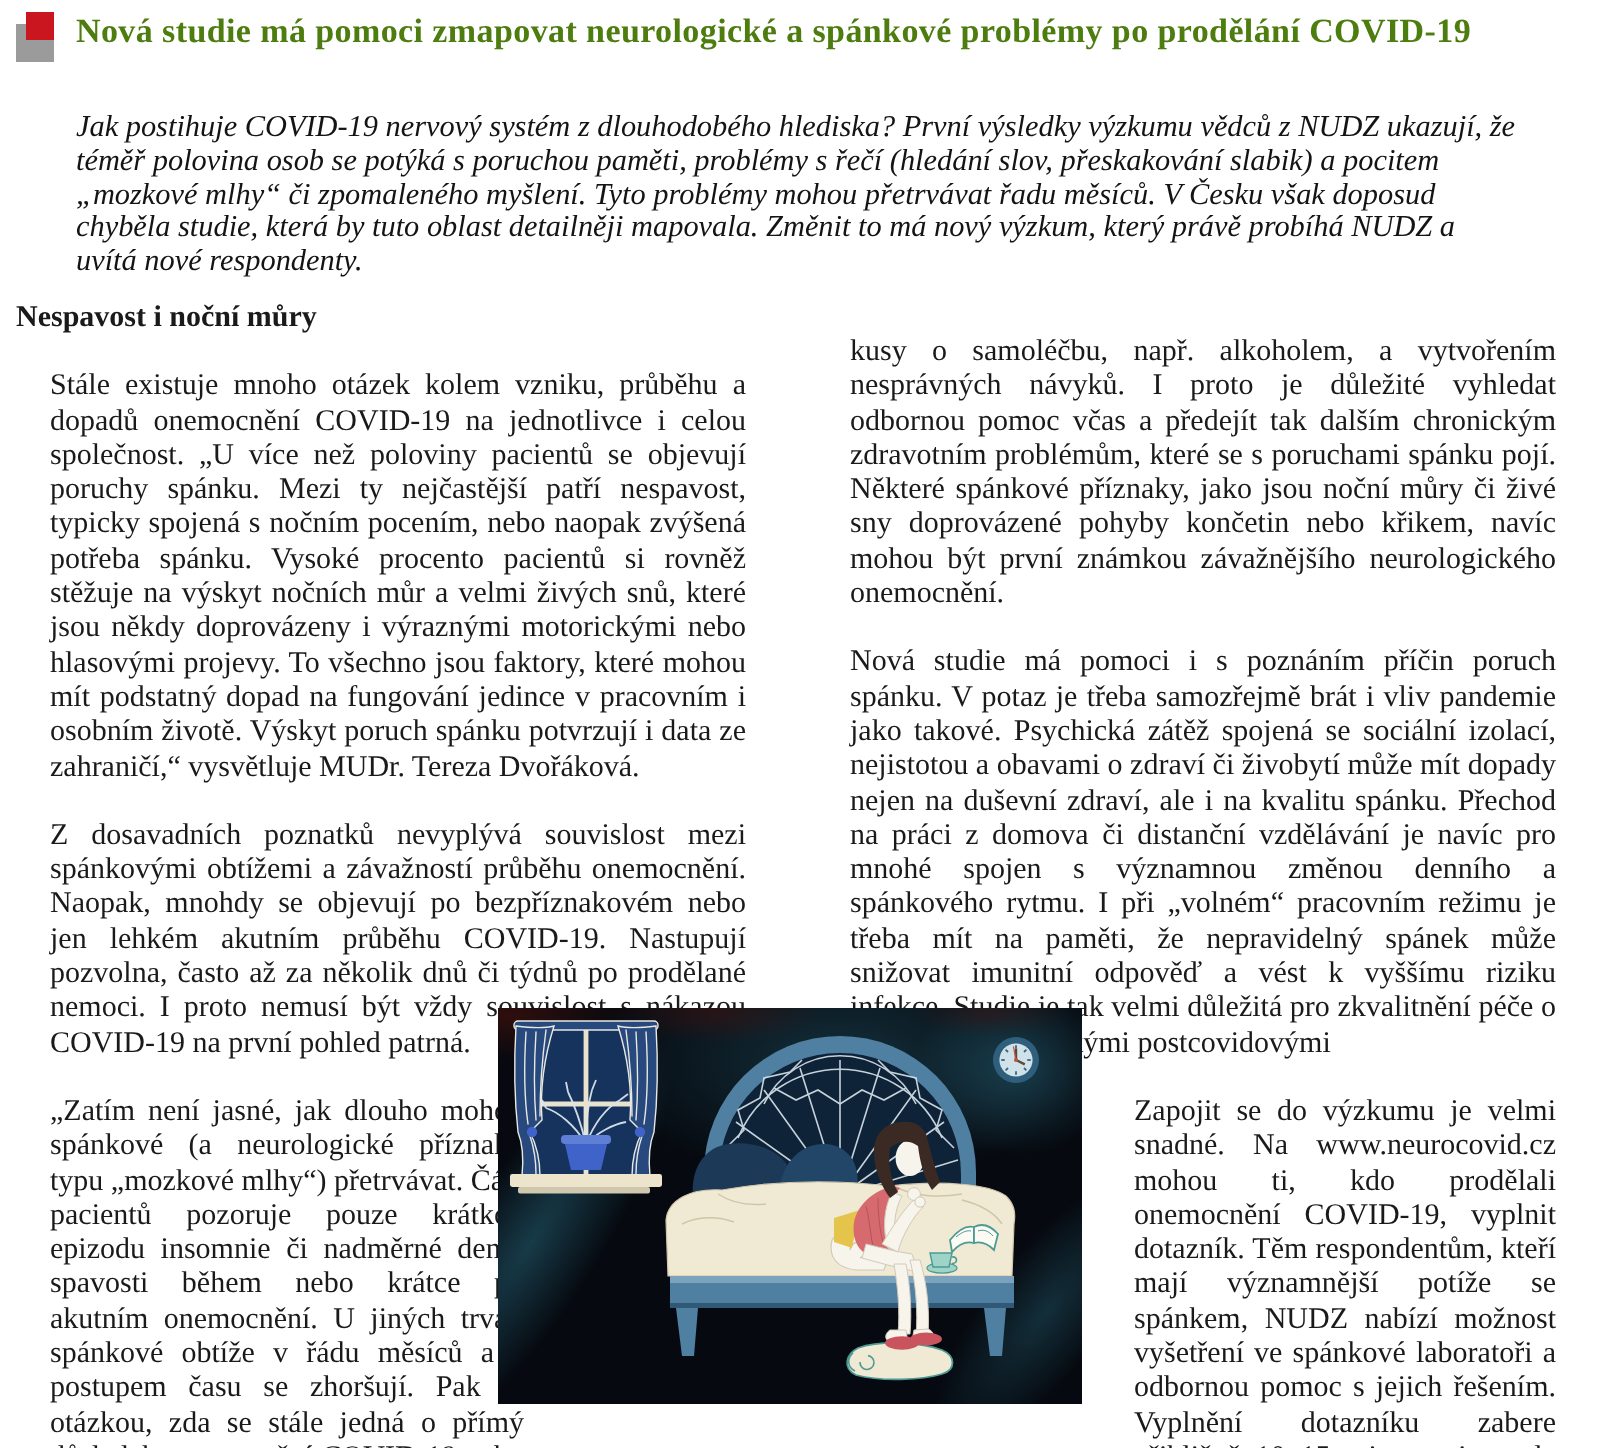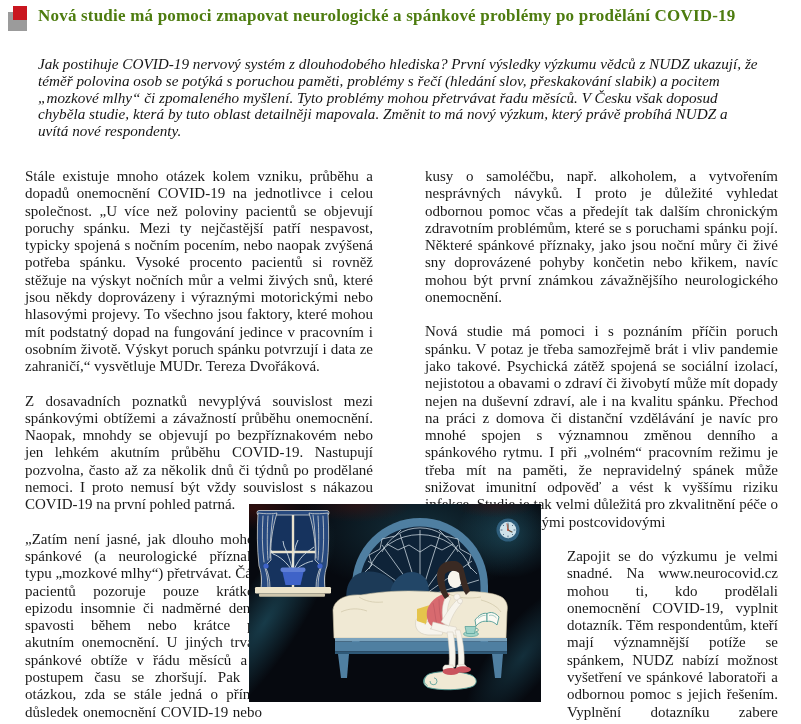--- a/index.html
+++ b/index.html
@@ -30,20 +30,21 @@
   <span class="bullet">
     <span class="sq sq-gray" style="background: rgb(155, 155, 155);"></span>
     <span class="sq sq-red" style="background: rgb(201, 22, 31);"></span>
   </span>
 
   <h1 class="title">Nová studie má pomoci zmapovat neurologické a spánkové problémy po prodělání COVID-19</h1>
 
   <p class="lede">Jak postihuje COVID-19 nervový systém z dlouhodobého hlediska? První výsledky výzkumu vědců z NUDZ ukazují, že téměř polovina osob se potýká s poruchou paměti, problémy s řečí (hledání slov, přeskakování slabik) a pocitem „mozkové mlhy“ či zpomaleného myšlení. Tyto problémy mohou přetrvávat řadu měsíců. V Česku však doposud chyběla studie, která by tuto oblast detailněji mapovala. Změnit to má nový výzkum, který právě probíhá NUDZ a uvítá nové respondenty.</p>
 
   <div class="col col-left">
+    <h2>Nespavost i noční můry</h2>
     <p>Stále existuje mnoho otázek kolem vzniku, průběhu a dopadů onemocnění COVID-19 na jednotlivce i celou společnost. „U více než poloviny pacientů se objevují poruchy spánku. Mezi ty nejčastější patří nespavost, typicky spojená s nočním pocením, nebo naopak zvýšená potřeba spánku. Vysoké procento pacientů si rovněž stěžuje na výskyt nočních můr a velmi živých snů, které jsou někdy doprovázeny i výraznými motorickými nebo hlasovými projevy. To všechno jsou faktory, které mohou mít podstatný dopad na fungování jedince v pracovním i osobním životě. Výskyt poruch spánku potvrzují i data ze zahraničí,“ vysvětluje MUDr. Tereza Dvořáková.</p>
     <p>Z dosavadních poznatků nevyplývá souvislost mezi spánkovými obtížemi a závažností průběhu onemocnění. Naopak, mnohdy se objevují po bezpříznakovém nebo jen lehkém akutním průběhu COVID-19. Nastupují pozvolna, často až za několik dnů či týdnů po prodělané nemoci. I proto nemusí být vždy souvislost s nákazou COVID-19 na první pohled patrná.</p>
     <p class="narrow-left">„Zatím není jasné, jak dlouho mohou spánkové (a neurologické příznaky typu „mozkové mlhy“) přetrvávat. Část pacientů pozoruje pouze krátkou epizodu insomnie či nadměrné denní spavosti během nebo krátce po akutním onemocnění. U jiných trvají spánkové obtíže v řádu měsíců a s postupem času se zhoršují. Pak je otázkou, zda se stále jedná o přímý důsledek onemocnění COVID-19 nebo spíše o přechod do chronicity ovlivněný stresem, po-</p>
   </div>
 
   <div class="col col-right">
     <p>kusy o samoléčbu, např. alkoholem, a vytvořením nesprávných návyků. I proto je důležité vyhledat odbornou pomoc včas a předejít tak dalším chronickým zdravotním problémům, které se s poruchami spánku pojí. Některé spánkové příznaky, jako jsou noční můry či živé sny doprovázené pohyby končetin nebo křikem, navíc mohou být první známkou závažnějšího neurologického onemocnění.</p>
     <p>Nová studie má pomoci i s poznáním příčin poruch spánku. V potaz je třeba samozřejmě brát i vliv pandemie jako takové. Psychická zátěž spojená se sociální izolací, nejistotou a obavami o zdraví či živobytí může mít dopady nejen na duševní zdraví, ale i na kvalitu spánku. Přechod na práci z domova či distanční vzdělávání je navíc pro mnohé spojen s významnou změnou denního a spánkového rytmu. I při „volném“ pracovním režimu je třeba mít na paměti, že nepravidelný spánek může snižovat imunitní odpověď a vést k vyššímu riziku infekce. Studie je tak velmi důležitá pro zkvalitnění péče o pacienty s chronickými postcovidovými</p>
     <div class="narrow-right">
       <p>Zapojit se do výzkumu je velmi snadné. Na www.neurocovid.cz mohou ti, kdo prodělali onemocnění COVID-19, vyplnit dotazník. Těm respondentům, kteří mají významnější potíže se spánkem, NUDZ nabízí možnost vyšetření ve spánkové laboratoři a odbornou pomoc s jejich řešením. Vyplnění dotazníku zabere přibližně 10–15 minut a je zcela anonymní.</p>

